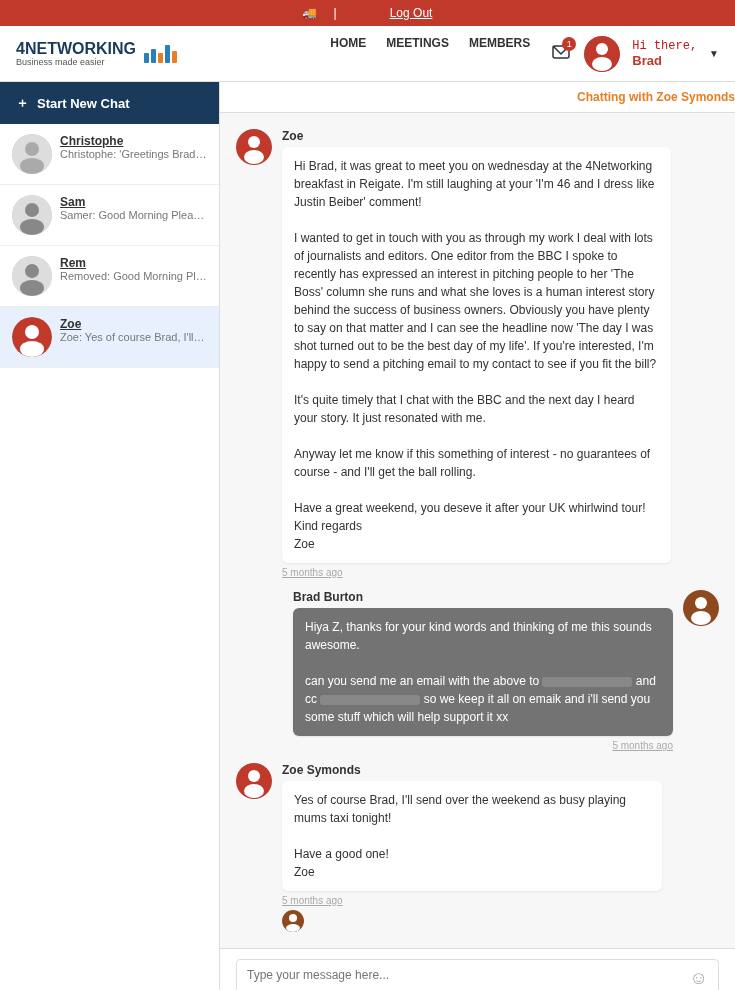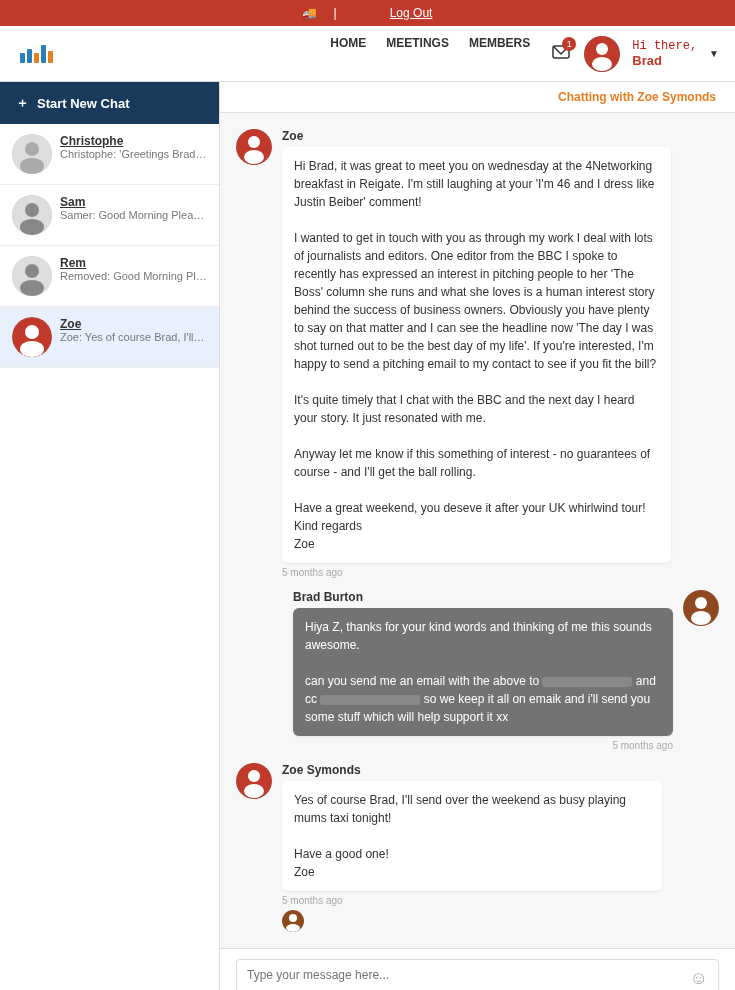--- a/index.html
+++ b/index.html
@@ -86,21 +86,21 @@
 
     
     .chat-area {
       flex: 1;
       display: flex;
       flex-direction: column;
       background: #f7f7f7;
     }
     .chat-header {
       background: #fff;
-      padding: 8px 19px;
+      padding: 8px 0;
       border-bottom: 1px solid #ddd;
       text-align: right;
       font-size: 12px;
       color: #888;
     }
     .chat-header span { color: #e67e22; font-weight: bold; }
     .messages-area {
       flex: 1;
       padding: 16px;
       overflow-y: auto;
@@ -127,21 +127,21 @@
       padding: 10px 12px;
       font-size: 12px;
       line-height: 1.5;
       color: #333;
       box-shadow: 0 1px 2px rgba(0,0,0,0.08);
     }
     .message-bubble.outgoing .msg-text {
       background: #737373;
       color: #fff;
     }
-    .msg-time { font-size: 10px; color: #aaa; margin-top: 4px; }
+    .msg-time { font-size: 10px; color: #aaa; margin-top: 4px; text-decoration: underline; }
     .message-bubble.outgoing .msg-time { text-align: right; }
 
     
     .reaction-area { display: flex; align-items: center; gap: 4px; margin-top: 4px; }
     .reaction-avatar { width: 22px; height: 22px; border-radius: 50%; background: #aaa; overflow: hidden; display: flex; align-items: center; justify-content: center; }
 
     
     .input-area {
       background: #fff;
       border-top: 1px solid #ddd;
@@ -173,20 +173,24 @@
 <body>
 
 <div class="impersonation-bar">
   <span>🚚</span>
   <span class="sep">|</span>
   <a>Log Out</a>
 </div>
 
 <div class="header">
   <div class="logo-area">
+    <div>
+      <div class="logo-text">4NETWORKING</div>
+      <div class="logo-sub">Business made easier</div>
+    </div>
     <div class="logo-bars">
       <div class="logo-bar" style="height:10px;"></div>
       <div class="logo-bar" style="height:14px;"></div>
       <div class="logo-bar" style="height:10px; background:#e67e22;"></div>
       <div class="logo-bar" style="height:18px;"></div>
       <div class="logo-bar" style="height:12px; background:#e67e22;"></div>
     </div>
   </div>
   <nav class="nav-area">
     <a class="nav-link">HOME</a>

